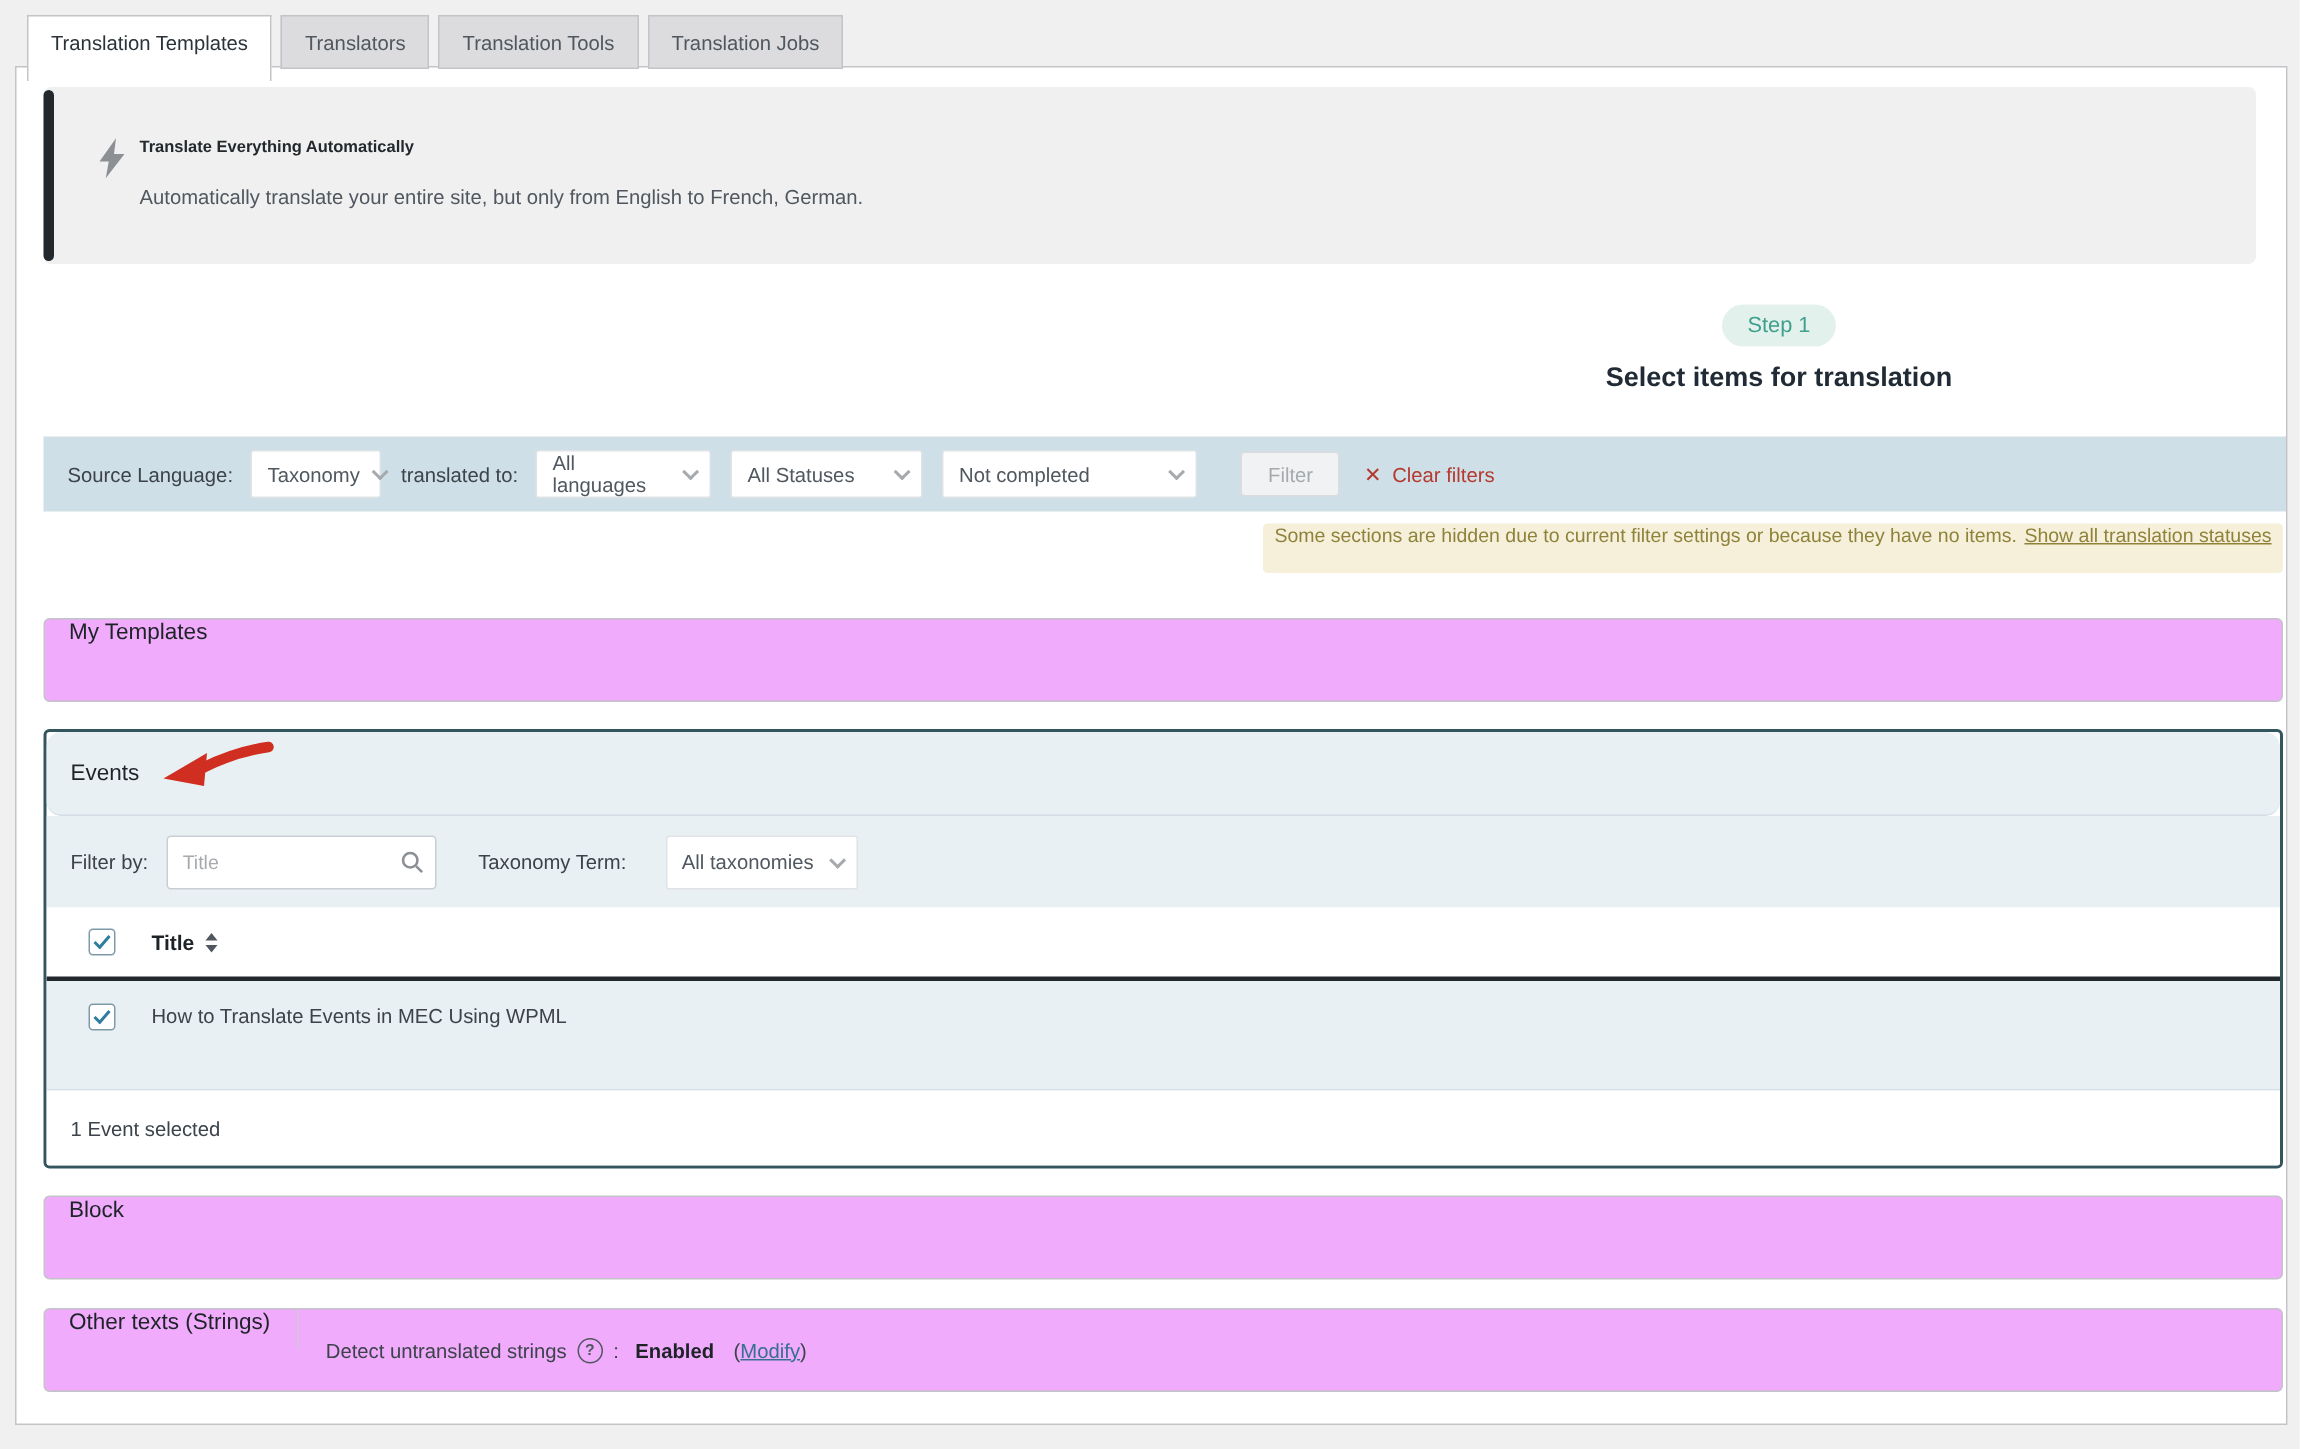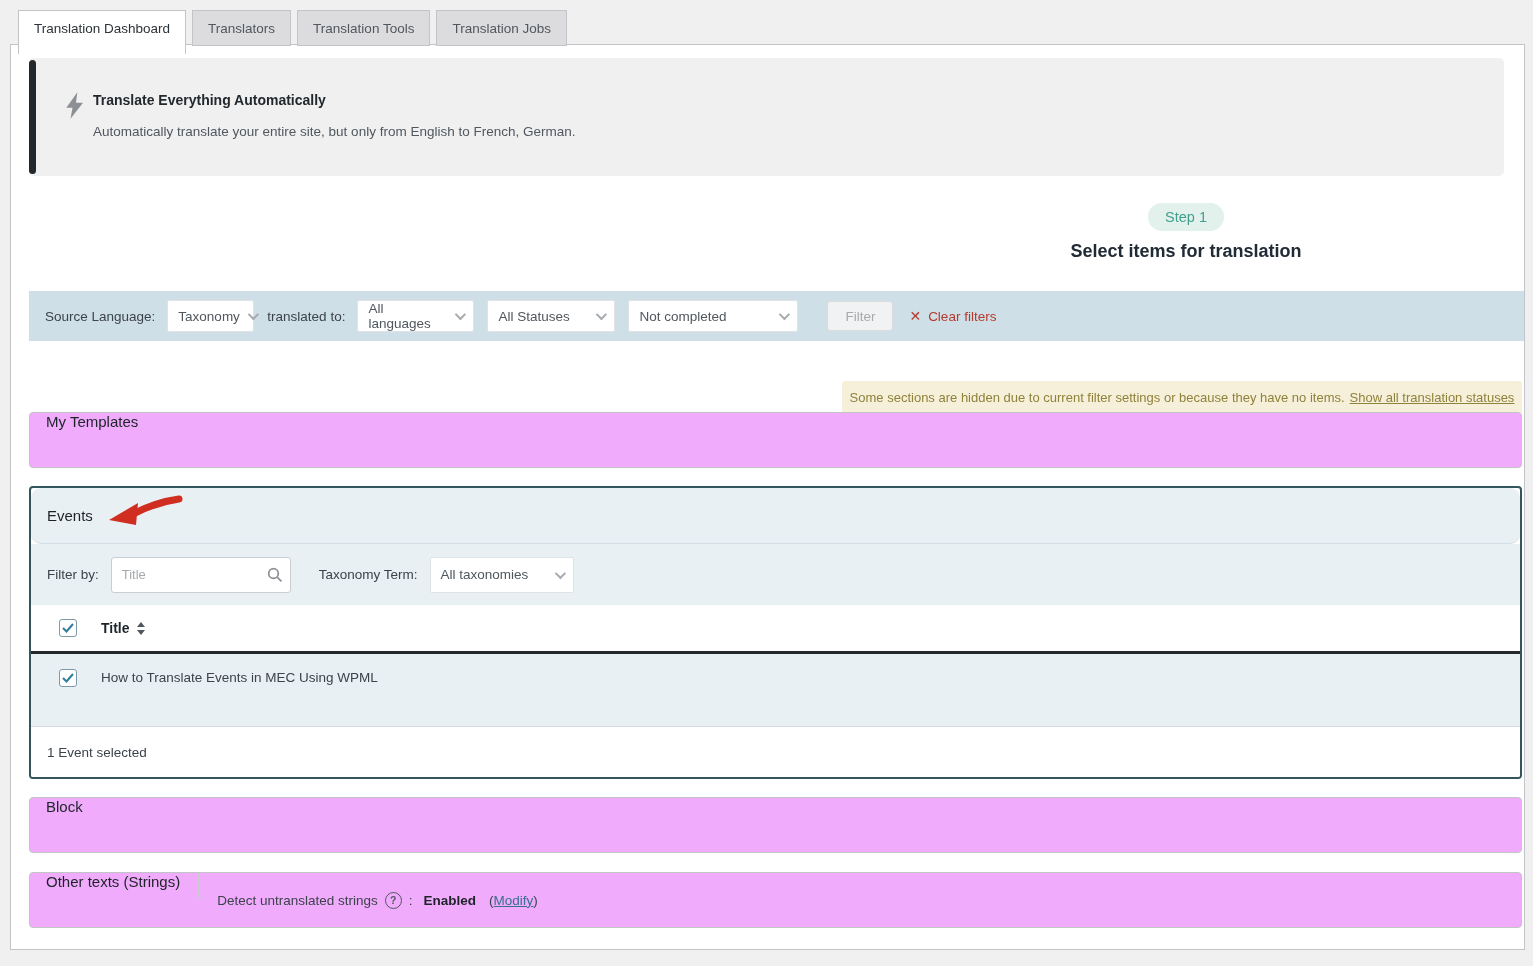--- a/index.html
+++ b/index.html
@@ -30,21 +30,21 @@
   
   .banner {
     position:absolute; left:18px; right:20px; top:13px; height:118px;
     background:#f0f0f1; border-radius:5px;
   }
   .banner-accent {
     position:absolute; left:0; top:2px; bottom:2px; width:7px;
     background:#23282d; border-radius:5px;
   }
   .bolt { position:absolute; left:36px; top:34px; }
-  .banner-title { position:absolute; left:64px; top:34px; font-size:14px; font-weight:600; color:#23282d; }
+  .banner-title { position:absolute; left:64px; top:34px; font-size:11px; font-weight:600; color:#23282d; }
   .banner-sub   { position:absolute; left:64px; top:66px; font-size:13.5px; color:#50575e; }
 
   
   .step-area { position:absolute; top:158px; left:1040px; width:270px; text-align:center; }
   .step-badge {
     display:inline-block; padding:6px 17px; background:#e3f1ec; color:#40a08e;
     border-radius:16px; font-size:14.5px;
   }
   .step-heading { margin-top:10px; font-size:18px; font-weight:700; color:#212b36; }
 
@@ -70,23 +70,23 @@
   }
   .filter-btn {
     margin-left:16px; height:30px; padding:0 17px; background:#f1f2f3;
     border:1px solid #dcdcde; border-radius:3px; color:#a7aaad; font-size:13.5px; cursor:default;
   }
   .clear-filters { margin-left:16px; display:flex; align-items:center; gap:7px; color:#b4392e; cursor:pointer; }
   .clear-x { font-size:14px; }
 
   
   .notice {
-    position:absolute; left:831px; top:336px; width:680px; height:33px;
+    position:absolute; left:831px; top:304px; width:680px; height:33px;
     background:#f6f0da; border-radius:3px; color:#8f823b; font-size:13px;
-    display:flex; align-items:center; justify-content:center; gap:5px; white-space:nowrap;
+    display:flex; align-items:flex-start; justify-content:center; gap:5px; white-space:nowrap;
   }
   .notice a { color:#8f823b; text-decoration:underline; cursor:pointer; }
 
   
   .panel {
     position:absolute; left:18px; right:2px; height:56px;
     background:#f0abfc; border:1px solid #c3c4c7; border-radius:4px;
     display:flex; padding:0 16px;
     font-size:15px; color:#1d2327; font-weight:500;
   }
@@ -111,21 +111,21 @@
     padding:0 16px; font-size:13.5px; color:#3c434a;
   }
   .ev-input-wrap { position:relative; margin-right:20px; }
   .ev-input {
     width:180px; height:36px; border:1px solid #c9ced3; border-radius:3px;
     padding:0 32px 0 10px; font-size:13px; color:#3c434a; background:#fff;
     font-family:"Liberation Sans", sans-serif; outline:none;
   }
   .ev-input::placeholder { color:#a7aaad; }
   .search-ic { position:absolute; right:8px; top:10px; }
-  .sel-tax { width:144px; height:36px; }
+  .sel-tax { width:128px; height:36px; margin-left:14px; }
   .ev-thead { height:46px; background:#fff; display:flex; align-items:center; padding:0 16px; }
   .ev-col-title { font-size:14px; font-weight:700; color:#1d2327; margin-left:24px; display:flex; align-items:center; }
   .sort { display:inline-flex; flex-direction:column; gap:3px; margin-left:7px; }
   .tri-up { width:0; height:0; border-left:4px solid transparent; border-right:4px solid transparent; border-bottom:5px solid #50575e; }
   .tri-down { width:0; height:0; border-left:4px solid transparent; border-right:4px solid transparent; border-top:5px solid #50575e; }
   .ev-dark-line { height:3px; background:#23282d; }
   .ev-row {
     height:73px; background:#e9f0f4; border-bottom:1px solid #d3dde3;
     display:flex; align-items:flex-start; padding:15px 16px 0; font-size:13.5px; color:#3c434a;
   }
@@ -148,21 +148,21 @@
     font-size:10.5px; font-weight:700; color:#50575e; cursor:pointer;
   }
   .ot-enabled { font-weight:700; color:#1d2327; margin-left:4px; }
   .ot-modify-wrap { margin-left:6px; color:#3c434a; }
   .ot-modify-wrap a { color:#36708e; text-decoration:underline; cursor:pointer; }
 </style>
 </head>
 <body>
 
 <div class="tabs">
-  <div class="tab active">Translation Dashboard</div>
+  <div class="tab active">Translation Templates</div>
   <div class="tab">Translators</div>
   <div class="tab">Translation Tools</div>
   <div class="tab">Translation Jobs</div>
 </div>
 
 <div class="container">
 
   <div class="banner">
     <div class="banner-accent"></div>
     <span class="bolt">

